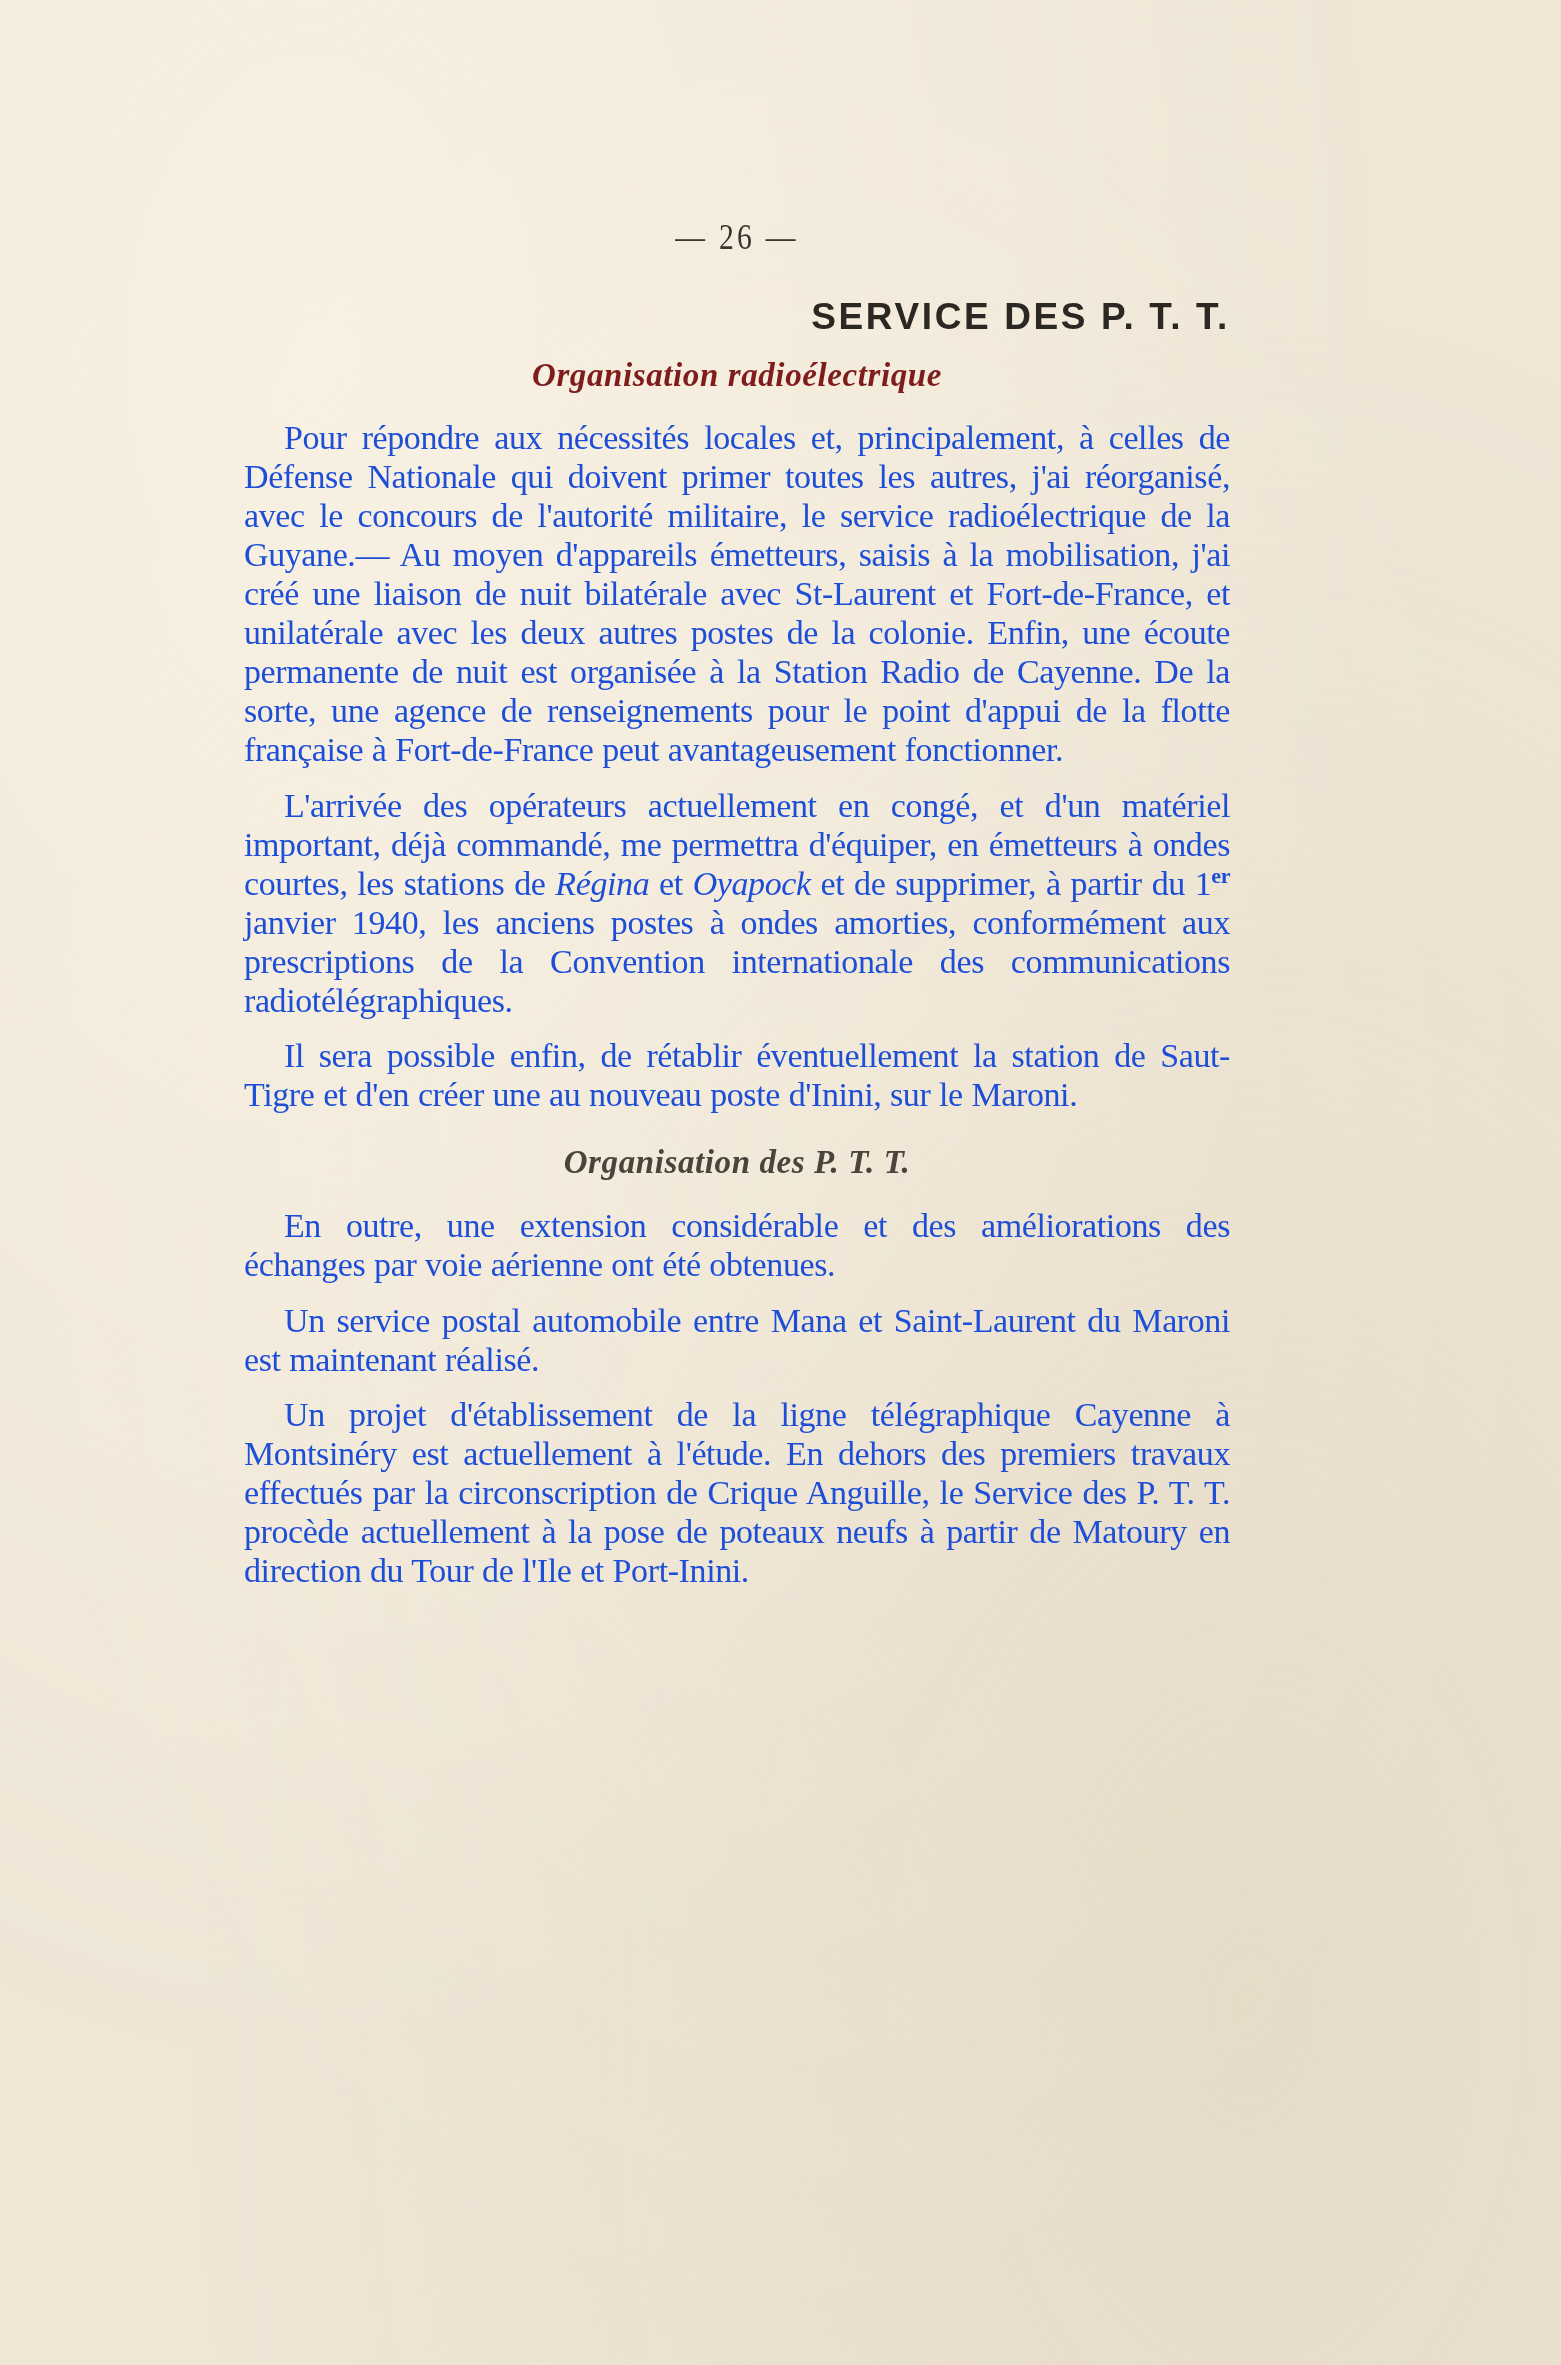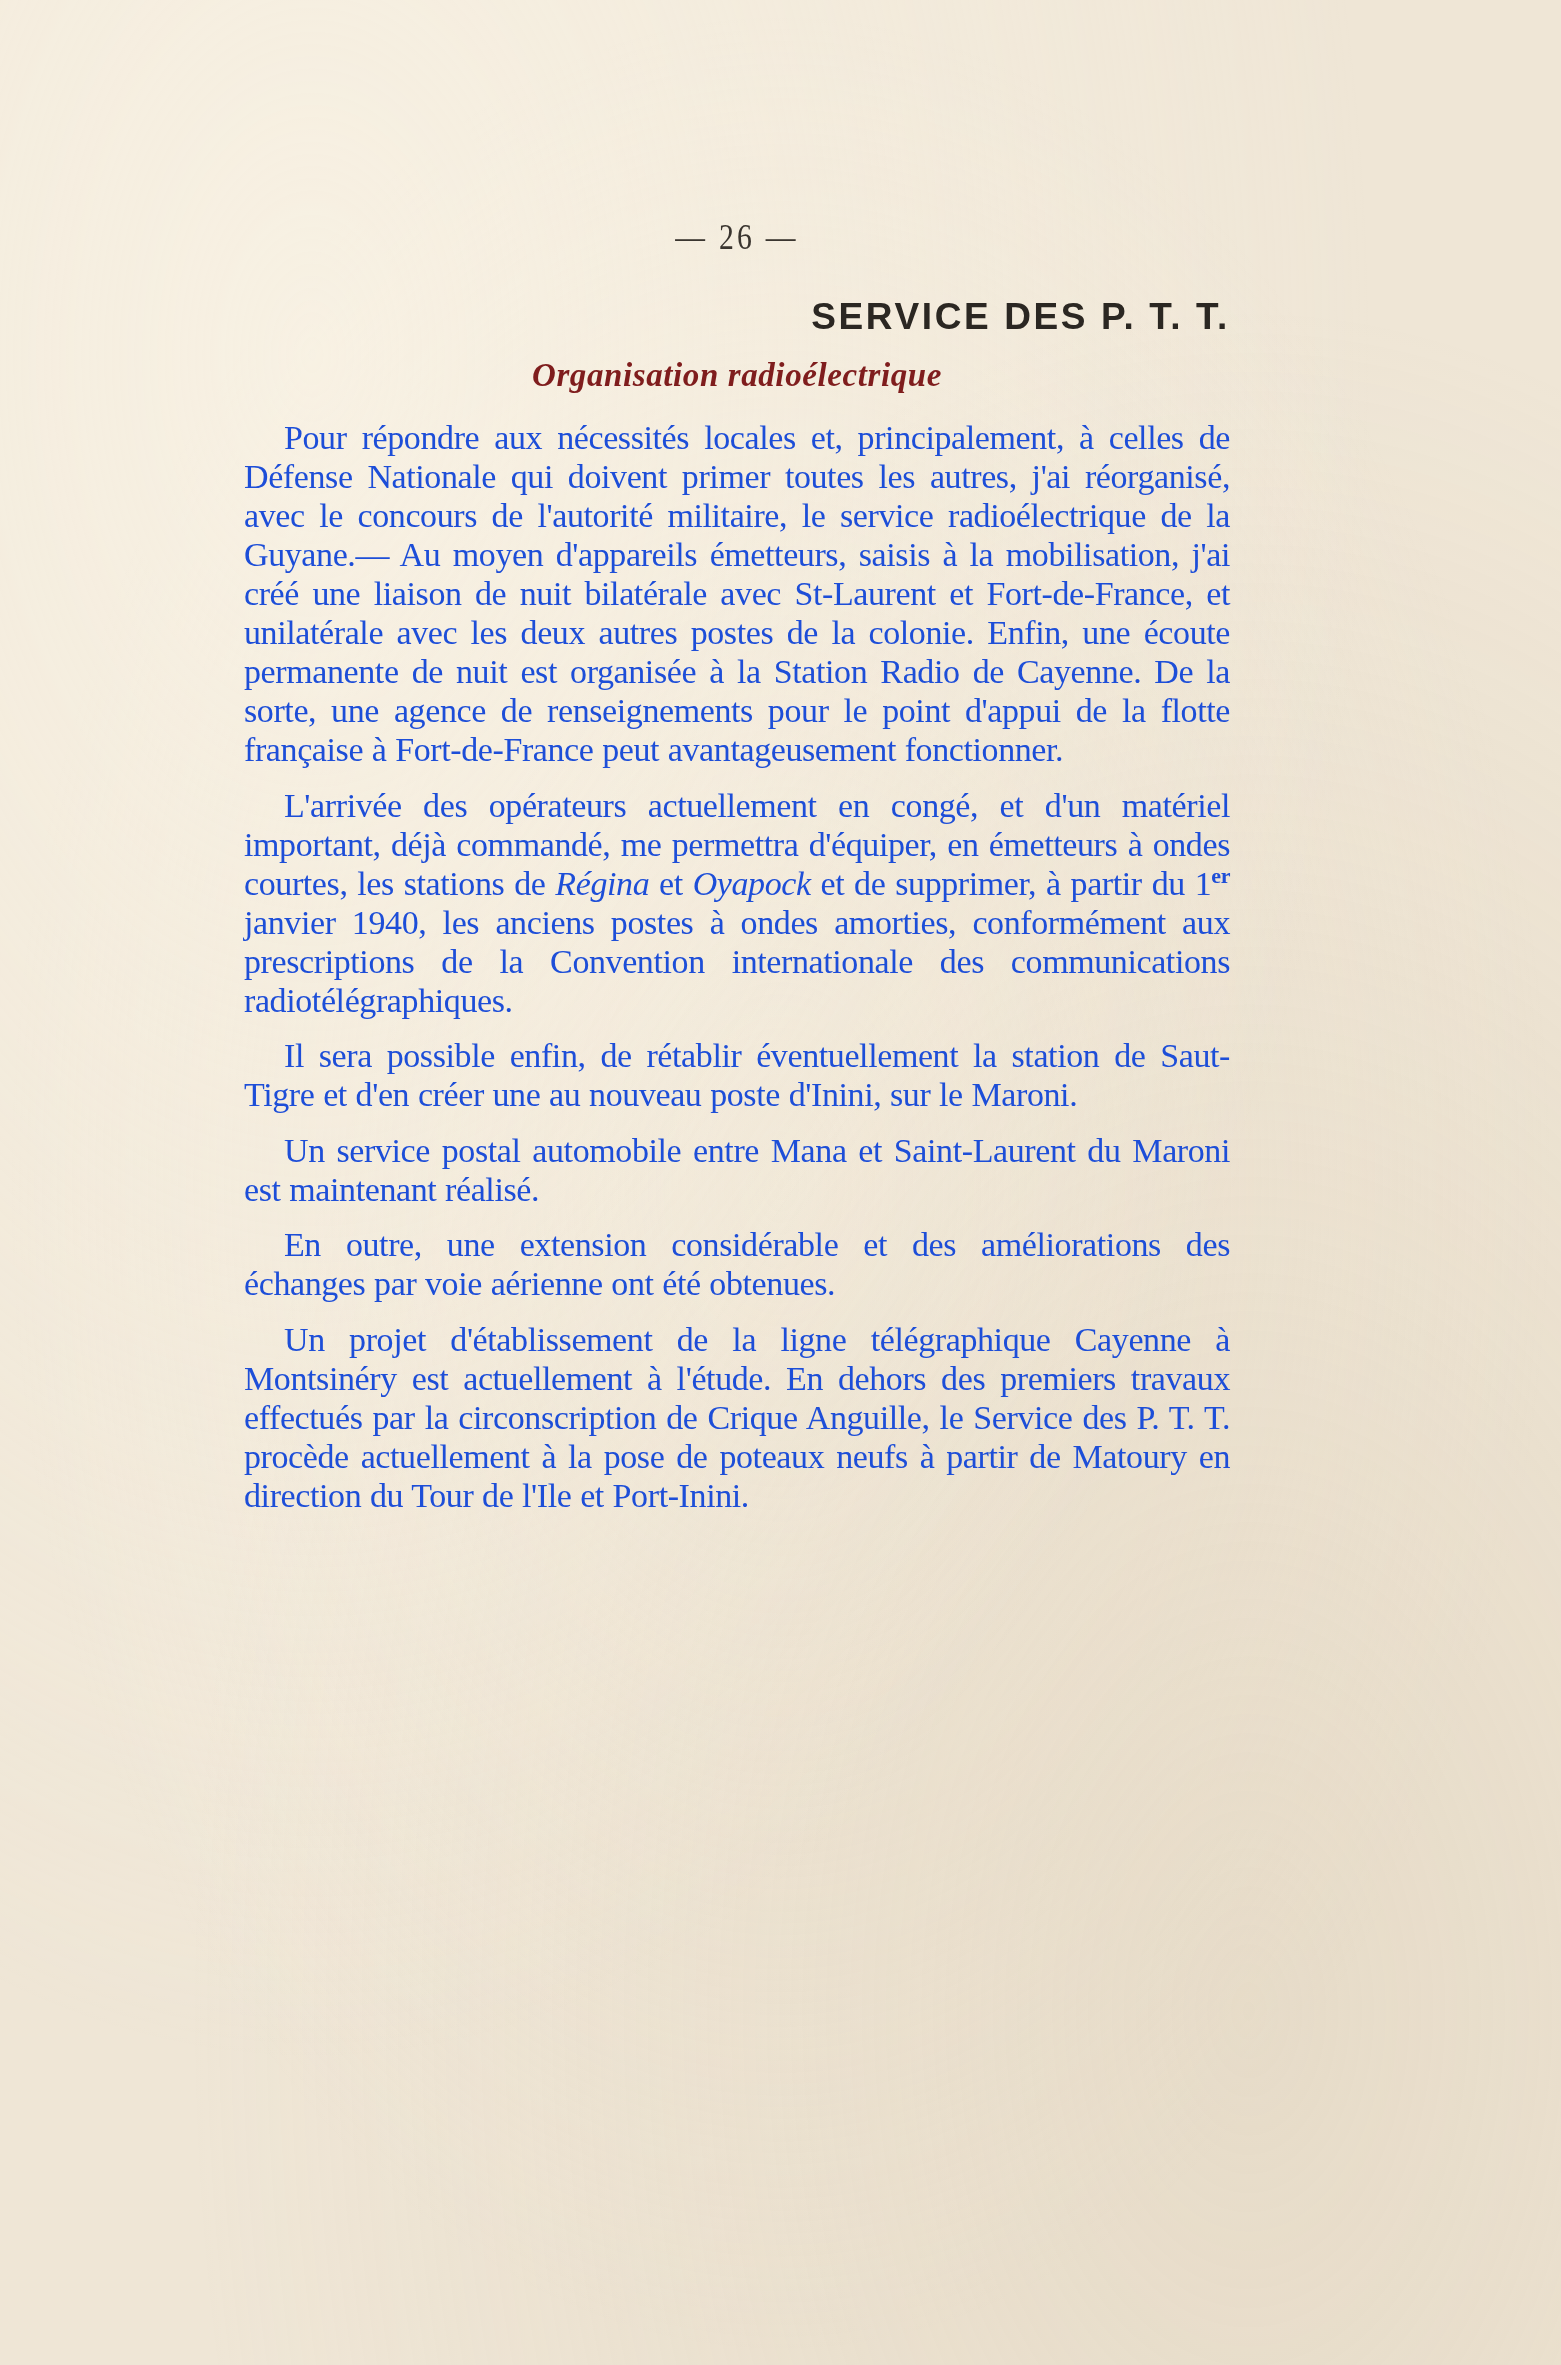--- a/index.html
+++ b/index.html
@@ -89,21 +89,22 @@
 
     <p class="para">Pour répondre aux nécessités locales et, principalement, à celles de Défense Nationale qui doivent primer toutes les autres, j'ai réorganisé, avec le concours de l'autorité militaire, le service radioélectrique de la Guyane.— Au moyen d'appareils émetteurs, saisis à la mobilisation, j'ai créé une liaison de nuit bilatérale avec St-Laurent et Fort-de-France, et unilatérale avec les deux autres postes de la colonie. Enfin, une écoute permanente de nuit est organisée à la Station Radio de Cayenne. De la sorte, une agence de renseignements pour le point d'appui de la flotte française à Fort-de-France peut avantageusement fonctionner.</p>
 
     <p class="para"><span>L'arrivée des opérateurs actuellement en congé, et d'un matériel important, déjà commandé, me permettra d'équiper, en émetteurs à ondes courtes, les stations de </span><em>Régina</em><span> et </span><em>Oyapock</em><span> et de supprimer, à partir du 1</span><sup>er</sup><span> janvier 1940, les anciens postes à ondes amorties, conformément aux prescriptions de la Convention internationale des communications radiotélégraphiques.</span></p>
 
     <p class="para">Il sera possible enfin, de rétablir éventuellement la station de Saut-Tigre et d'en créer une au nouveau poste d'Inini, sur le Maroni.</p>
 
   </section>
 
   <section>
+    <h2 class="subtitle-2">Organisation des P. T. T.</h2>
+
+    <p class="para">En outre, une extension considérable et des améliorations des échanges par voie aérienne ont été obtenues.</p>
 
     <p class="para">Un service postal automobile entre Mana et Saint-Laurent du Maroni est maintenant réalisé.</p>
-
-    <p class="para">En outre, une extension considérable et des améliorations des échanges par voie aérienne ont été obtenues.</p>
 
     <p class="para">Un projet d'établissement de la ligne télégraphique Cayenne à Montsinéry est actuellement à l'étude. En dehors des premiers travaux effectués par la circonscription de Crique Anguille, le Service des P. T. T. procède actuellement à la pose de poteaux neufs à partir de Matoury en direction du Tour de l'Ile et Port-Inini.</p>
   </section>
 </div>
 
 
 </body></html>

